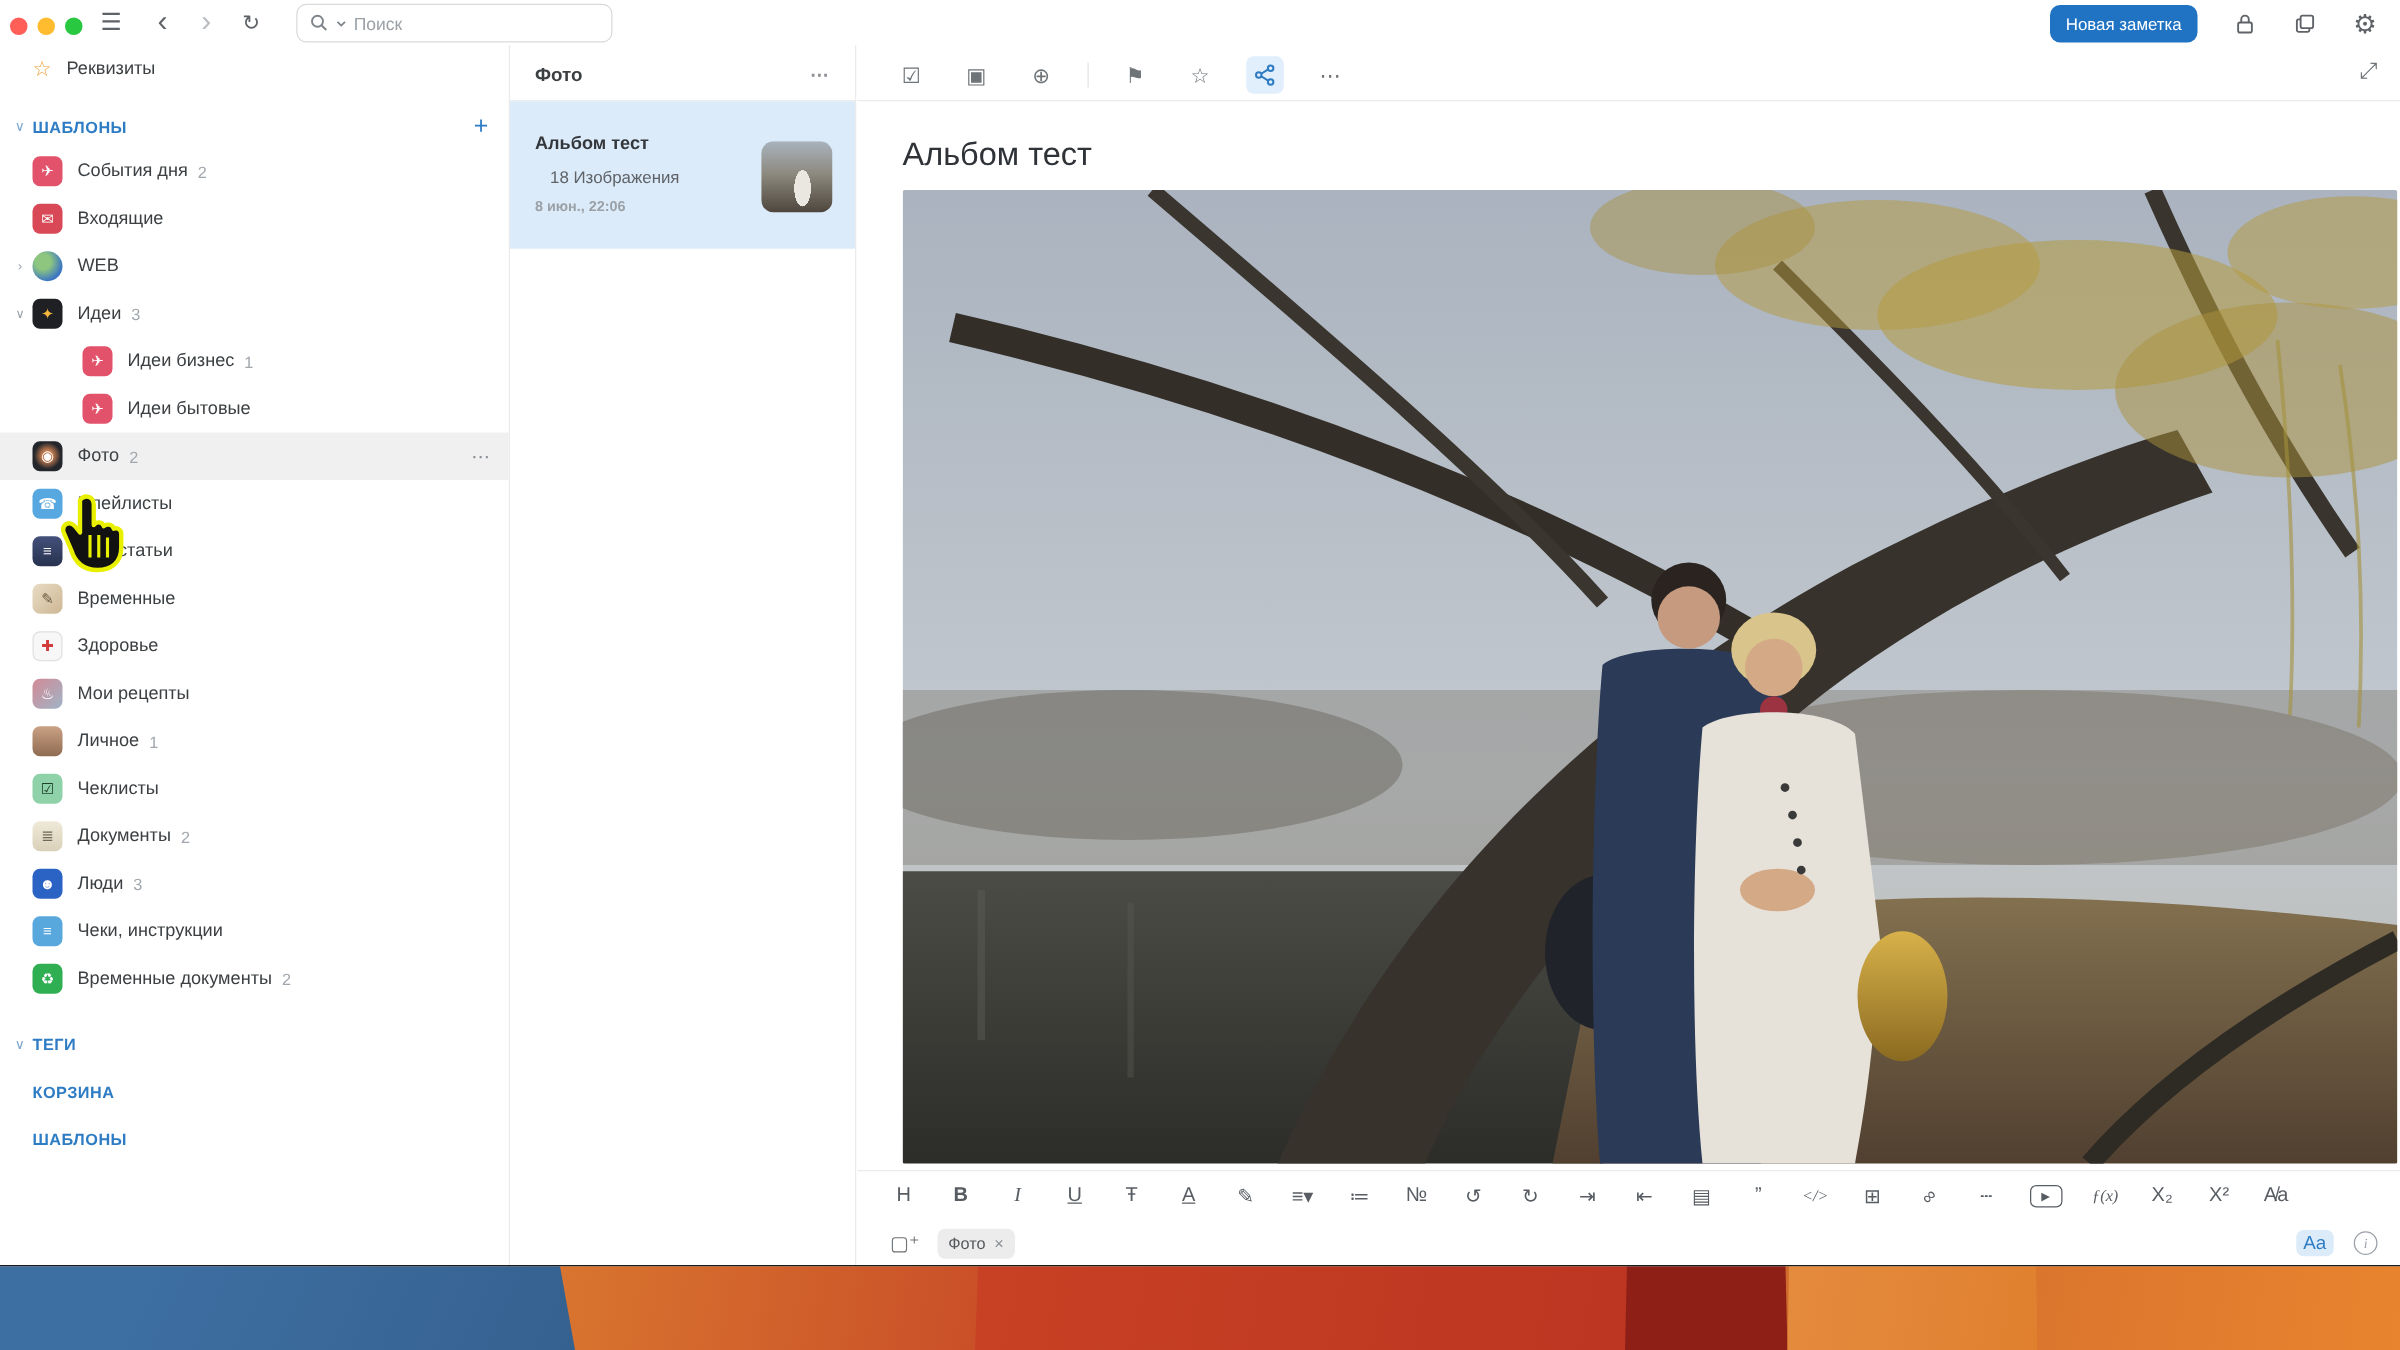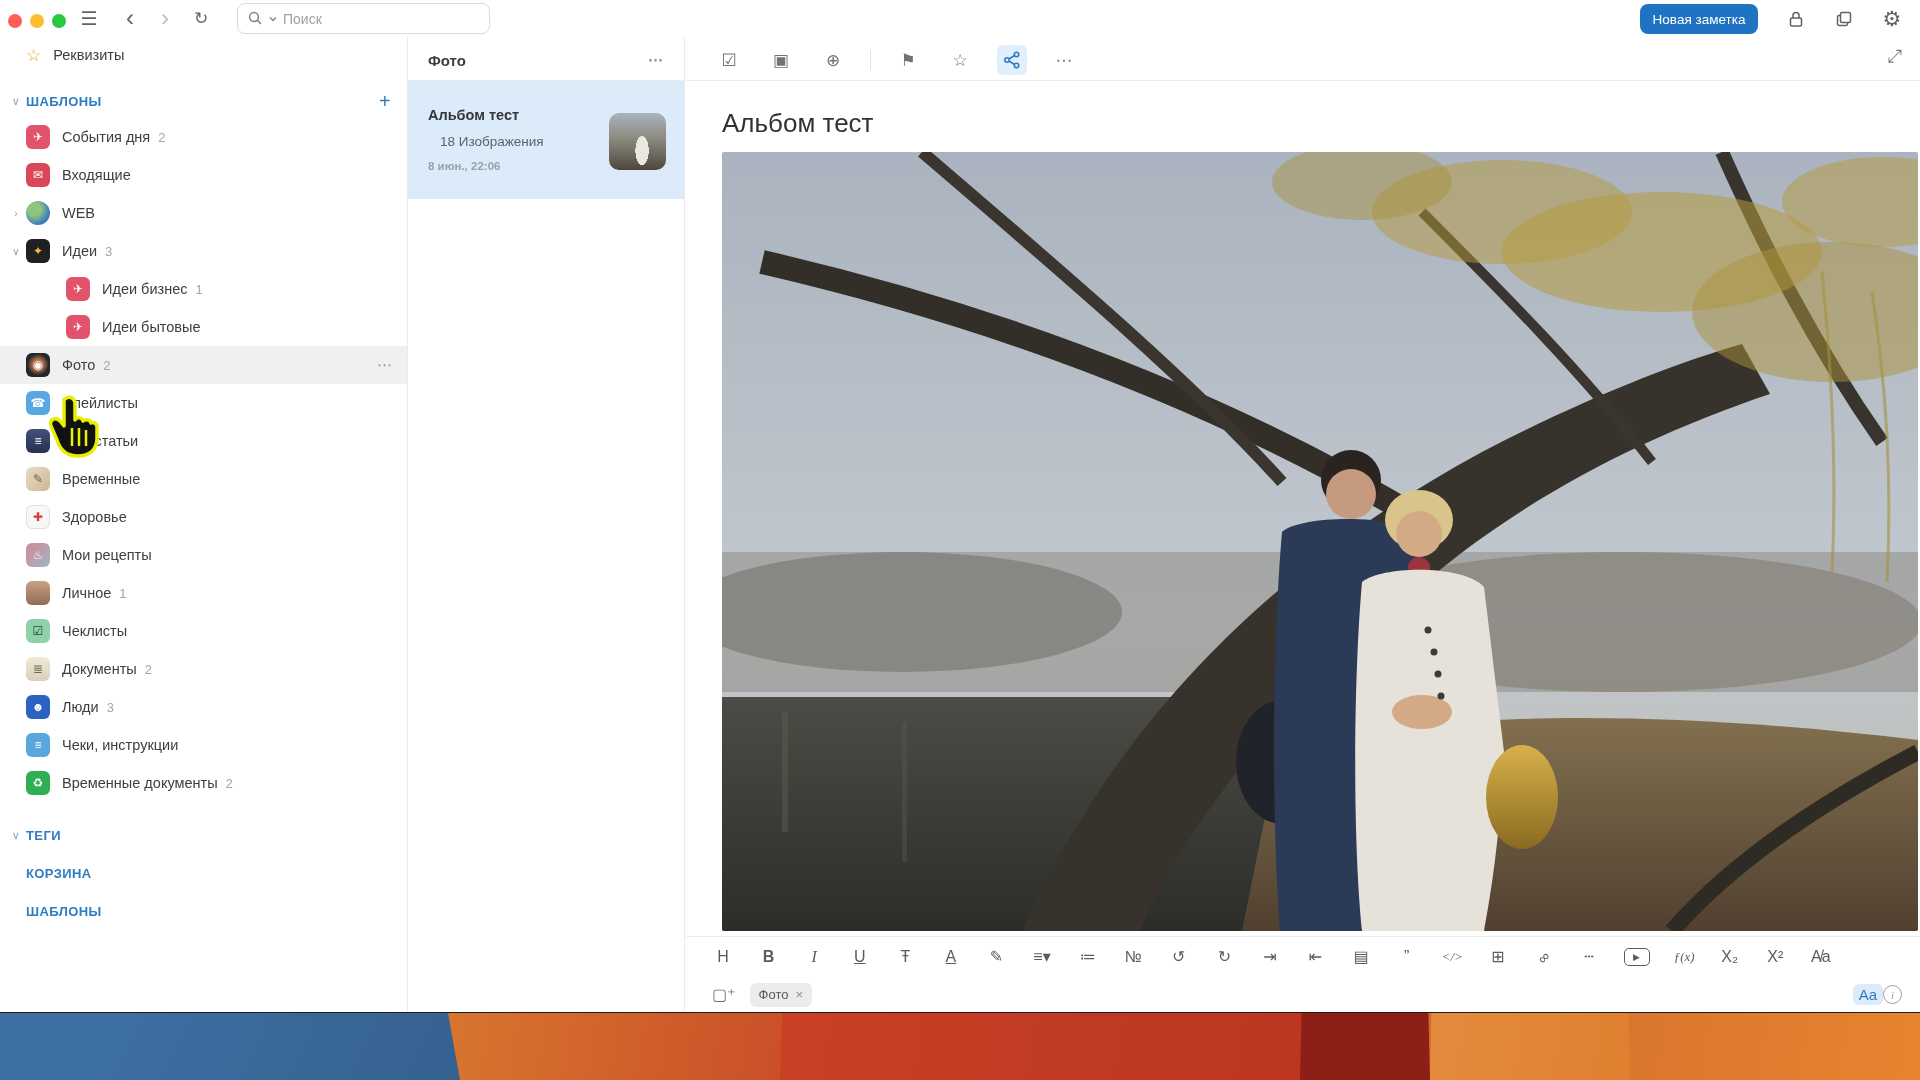--- a/index.html
+++ b/index.html
@@ -127,21 +127,21 @@
   .fmt-ic[data-variant="underline"] { text-decoration:underline; }
   .fmt-ic[data-variant="rot"] { transform:rotate(-45deg); font-size:15px; }
   .fmt-ic[data-variant="boxed"] { border:1.5px solid #585d63; border-radius:5px; font-size:9px; width:26px; height:18px; }
   .fmt-ic[data-variant="small"] { font-size:13px; font-style:italic; font-family:"Liberation Serif",serif; }
 
   #tag-row { position:absolute; left:0; right:0; top:976px; height:37px; display:flex; align-items:center; padding:0 18px 0 26px; }
   #add-tag-ic { color:#6f7478; font-size:16px; margin-right:14px; }
   .tag-chip { background:#ececec; border-radius:6px; height:24px; display:flex; align-items:center; gap:7px;
               padding:0 9px; font-size:13px; color:#55595d; }
   .tag-x { color:#8a8f94; font-size:13px; }
-  #tagrow-right { margin-left:auto; display:flex; align-items:center; gap:0; }
+  #tagrow-right { margin-left:auto; display:flex; align-items:center; gap:16px; }
   #case-chip { background:#dcebf9; color:#2e7cc3; border-radius:6px; padding:2px 6px; font-size:15px; font-weight:500; }
   #info-ic { width:19px; height:19px; border-radius:50%; border:1.5px solid #9aa0a6; color:#9aa0a6; font-size:11px;
              font-style:italic; font-family:"Liberation Serif",serif; display:flex; align-items:center; justify-content:center; }
 
   
   #cursor { position:absolute; left:42px; top:394px; z-index:60; }
 </style>
 </head>
 <body>
 <div id="stage">

